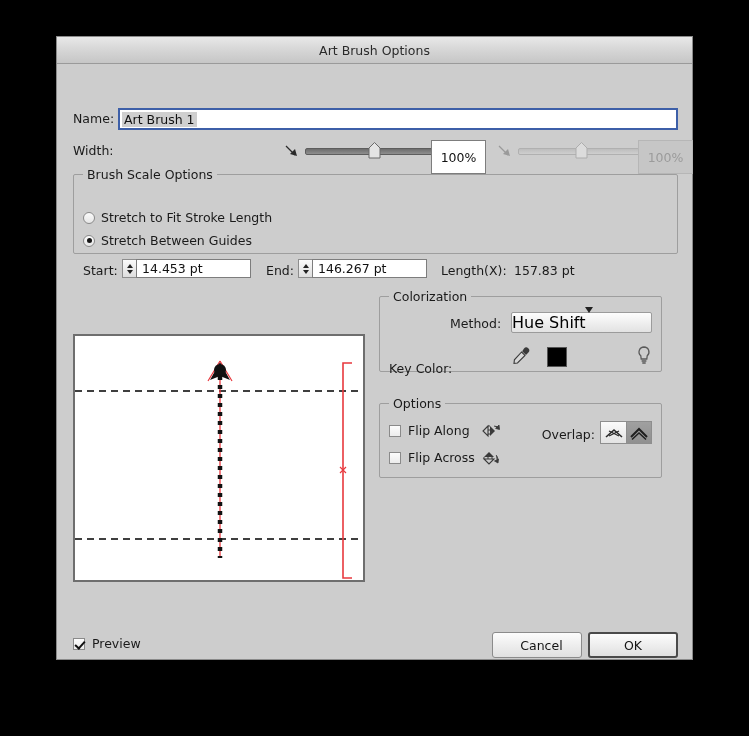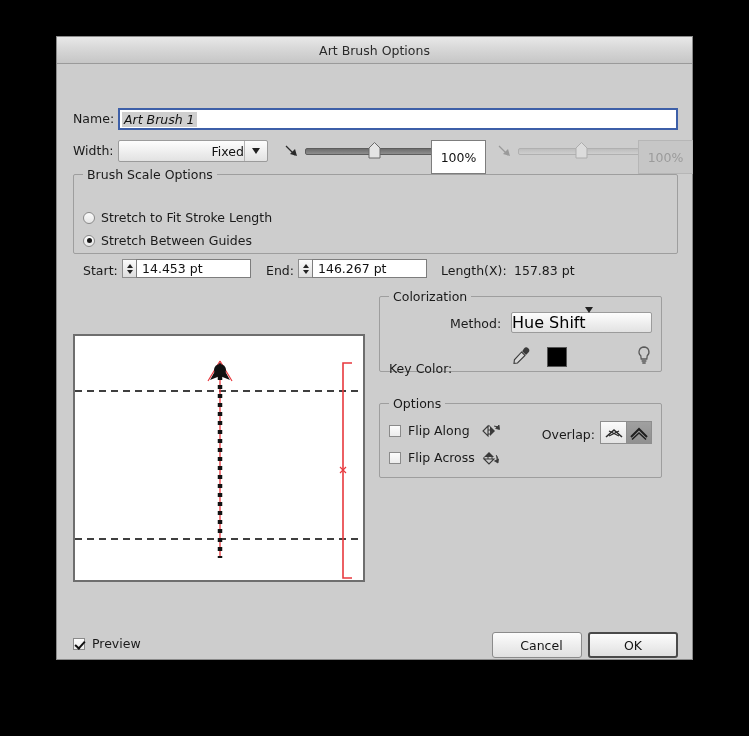--- a/index.html
+++ b/index.html
@@ -23,26 +23,26 @@
 
   
   .lbl{font-size:12.5px;color:#1a1a1a;white-space:nowrap;}
 
   
   .row-name{position:absolute;left:16px;top:44px;width:605px;height:22px;}
   .row-name .lbl{position:absolute;left:0;top:3px;}
   .name-field{
     position:absolute;left:45px;top:0;width:560px;height:22px;box-sizing:border-box;
     background:#fff;border:2px solid #3d5fa8;
-    display:flex;align-items:center;padding-left:2px;font-style:italic;
+    display:flex;align-items:center;padding-left:2px;
   }
   .name-val{font-size:12.5px;color:#111;background:#cfcfcf;padding:0 2px;}
 
   
-  .row-width{position:absolute;left:16px;top:76px;width:605px;height:22px;text-align:right;}
+  .row-width{position:absolute;left:16px;top:76px;width:605px;height:22px;}
   .row-width .lbl{position:absolute;left:0;top:3px;}
   .combo{
     position:absolute;left:45px;top:0;width:150px;height:22px;box-sizing:border-box;
     background:linear-gradient(to bottom,#fdfdfd,#e2e2e2);
     border:1px solid #9b9b9b;border-radius:2px;
     display:flex;align-items:center;
   }
   .combo .cv{font-size:12.5px;color:#111;padding-left:7px;flex:1;}
   .combo .arrowbox{
     width:22px;height:100%;border-left:1px solid #b4b4b4;
@@ -169,26 +169,20 @@
     <div class="row-name">
       <span class="lbl">Name:</span>
       <div class="name-field">
         <span class="name-val">Art Brush 1</span>
       </div>
     </div>
 
     <div class="row-width">
       <span class="lbl">Width:</span>
 
-      <div class="combo">
-        <span class="cv">Fixed</span>
-        <span class="arrowbox">
-            <i class="tri-down"></i>
-          </span>
-      </div>
 
       <div class="slider-unit" style="left:211px;">
         <span class="sl-icon">
           <svg width="16" height="16" viewBox="0 0 16 16">
             <path d="M2 3 L11 12" stroke="#2a2a2a" stroke-width="1.3" fill="none"></path>
             <path d="M11 6 L13 13 L6 11 Z" fill="#2a2a2a"></path>
           </svg>
         </span>
         <div class="track on" style="width:131px;">
           <span class="knob" style="left:62px;">

